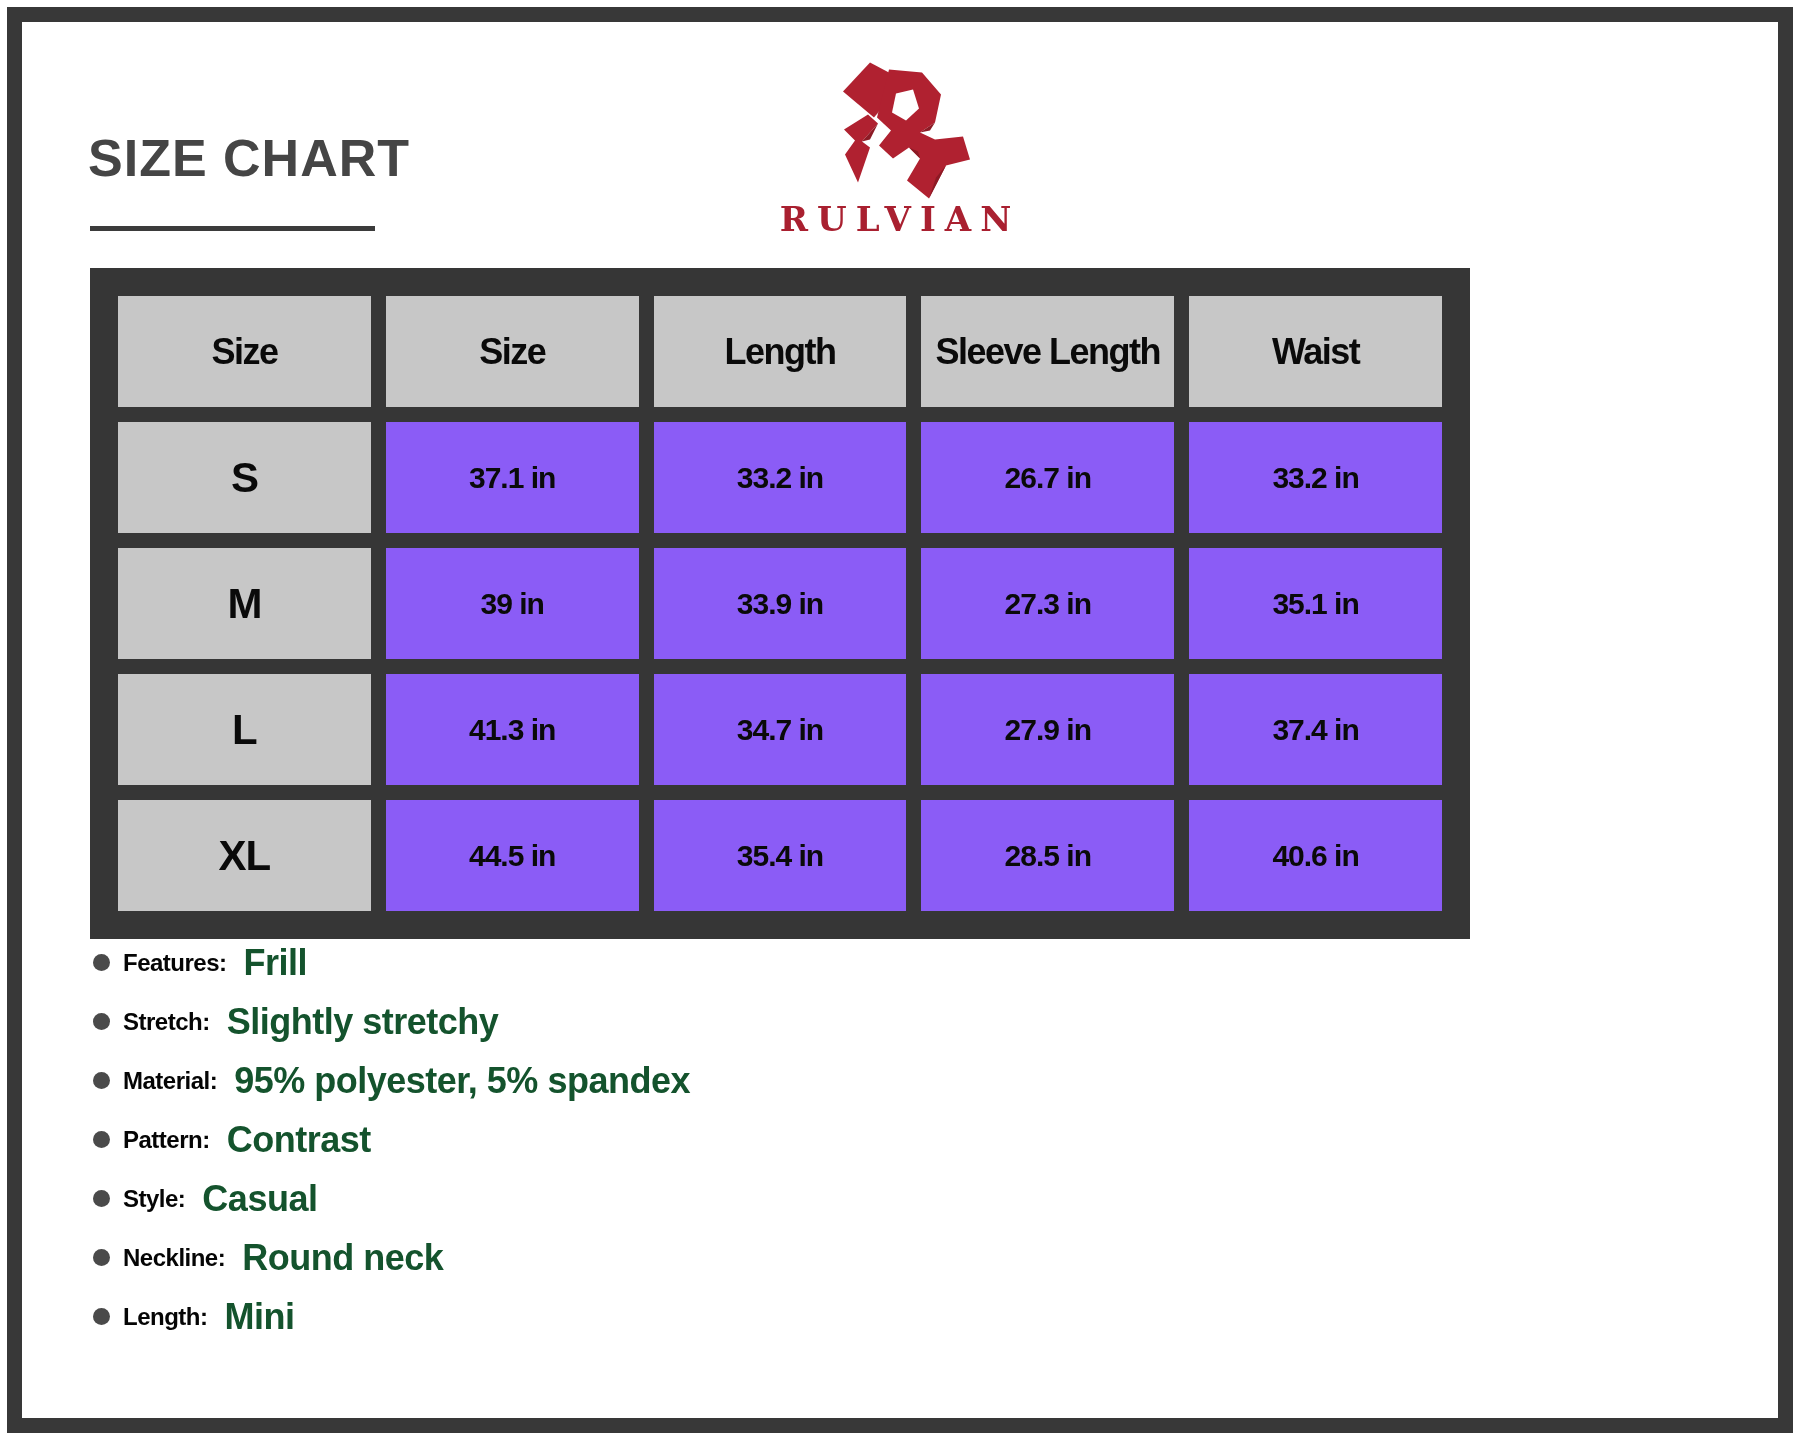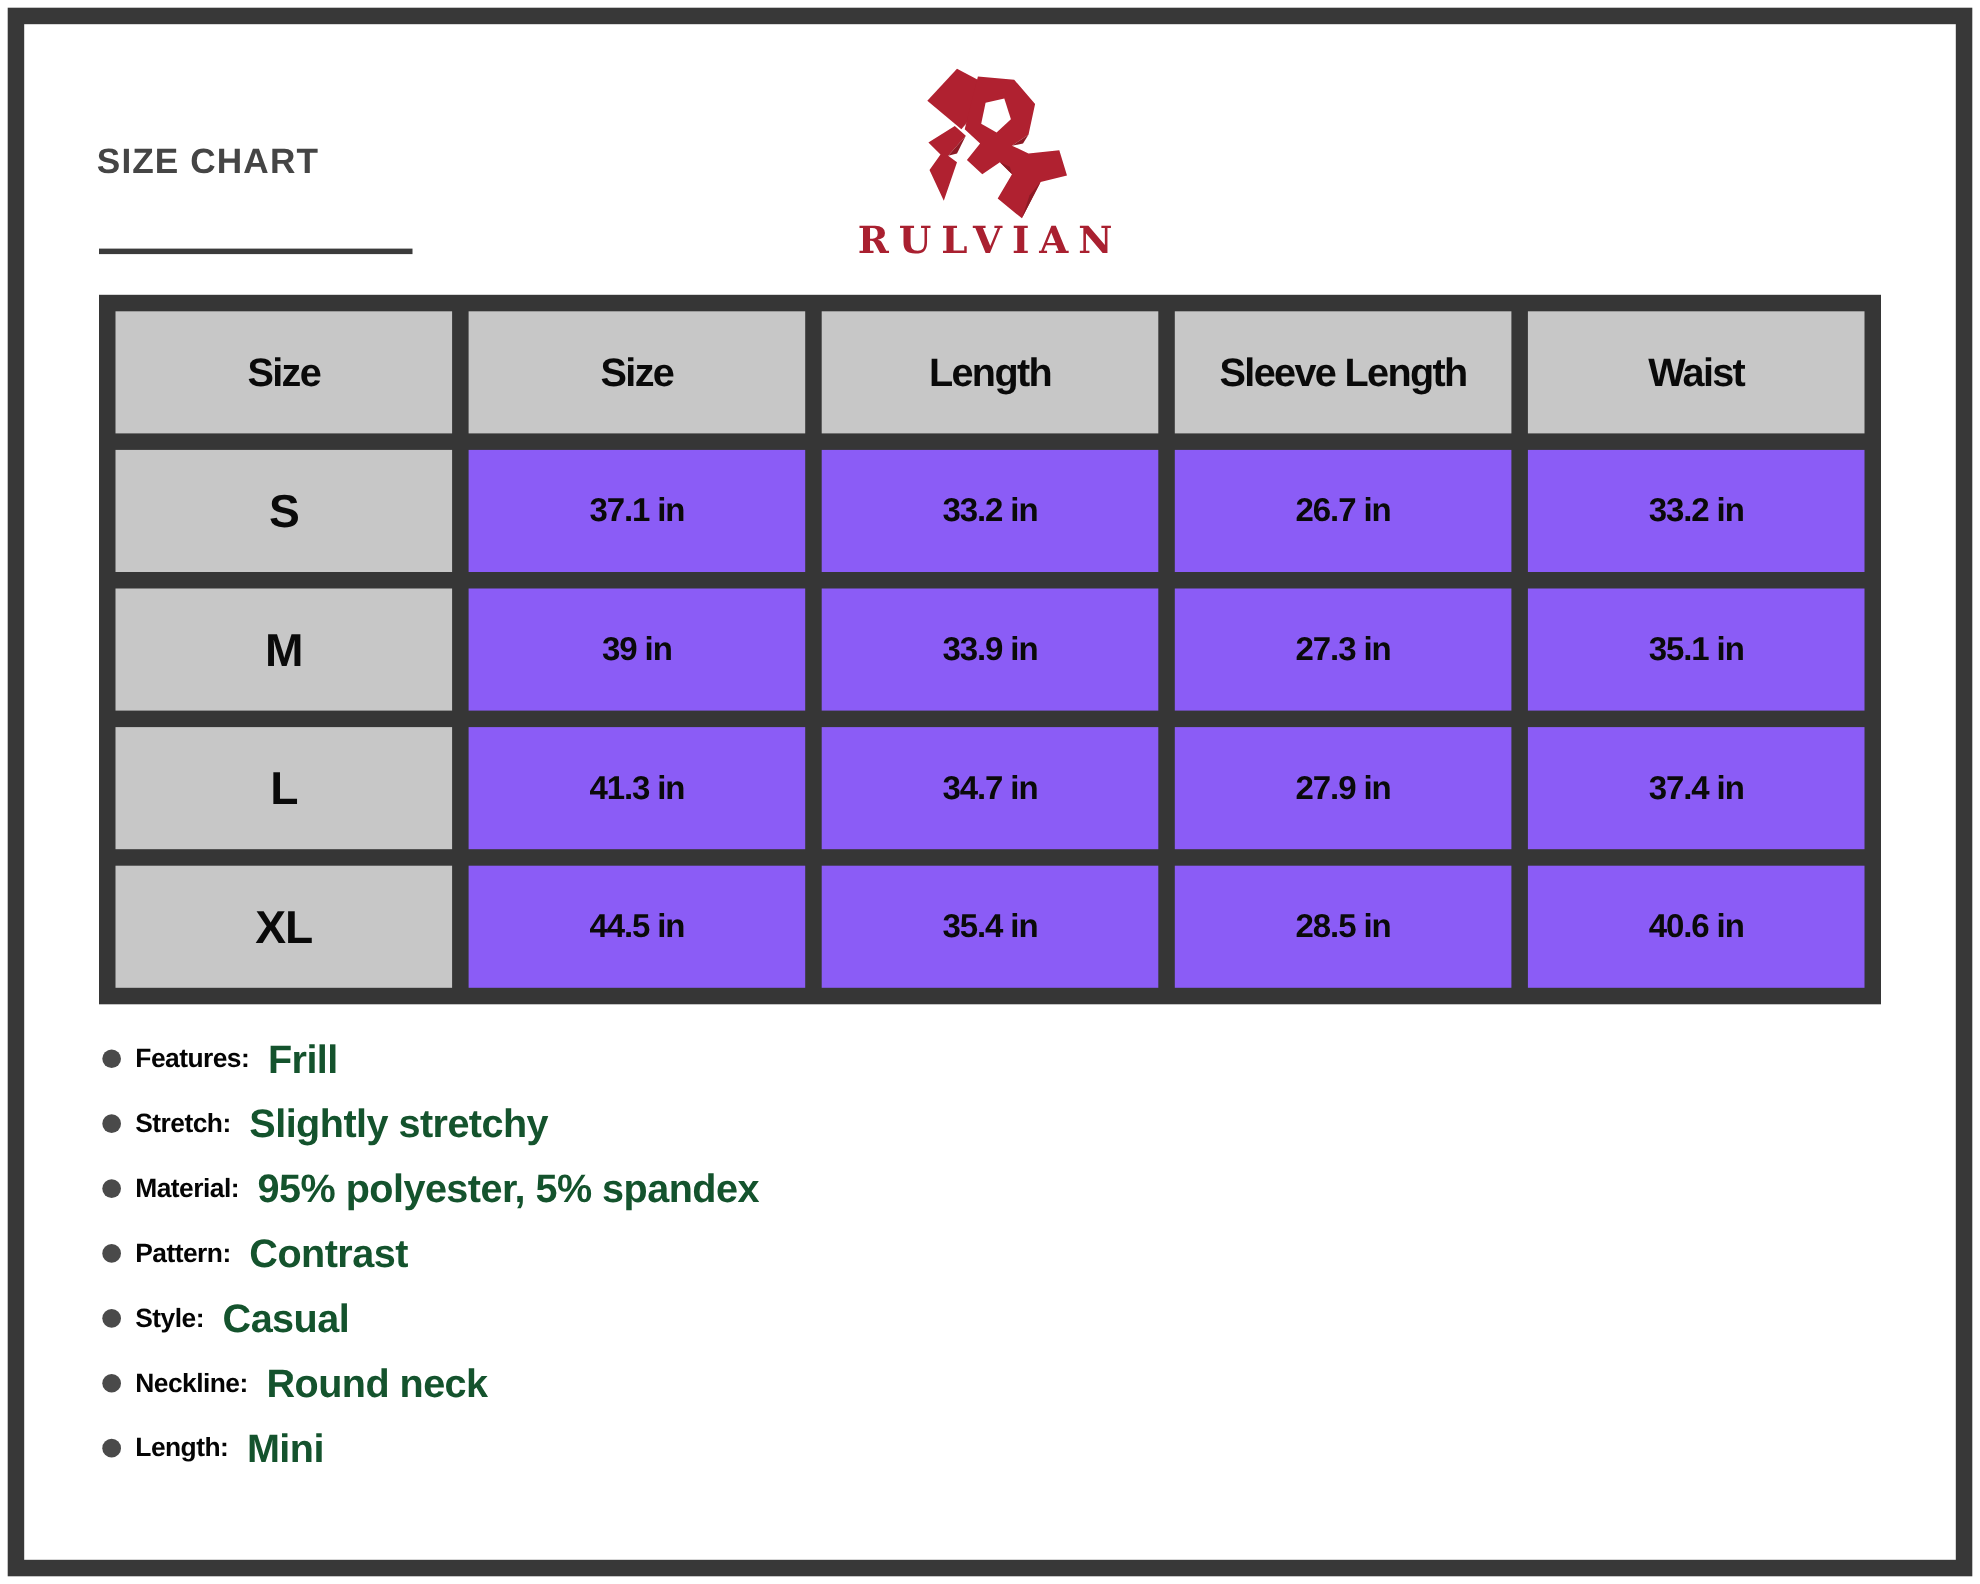--- a/index.html
+++ b/index.html
@@ -6,34 +6,34 @@
   .canvas{
     position:relative;width:1800px;height:1440px;background:#ffffff;overflow:hidden;
     font-family:"Liberation Sans",sans-serif;
   }
   .frame{
     position:absolute;left:7px;top:7px;width:1786px;height:1426px;
     border:15px solid #383838;box-sizing:border-box;
   }
   .page-title{
     position:absolute;left:88px;top:128px;
-    font-size:32px;font-weight:bold;color:#454545;letter-spacing:1px;
+    font-size:52px;font-weight:bold;color:#454545;letter-spacing:1px;
   }
   .title-underline{
     position:absolute;left:90px;top:226px;width:285px;height:5px;background:#3b3b3b;
   }
   .logo-mark{position:absolute;left:832px;top:58px;width:140px;height:148px;}
   .brand-name{
     position:absolute;left:0;top:199px;width:1800px;text-align:center;
     font-family:"DejaVu Serif",serif;font-weight:bold;font-size:34px;
     letter-spacing:9px;color:#a92030;
   }
   .size-table{
-    position:absolute;left:90px;top:268px;width:1620px;box-sizing:border-box;
-    background:#363636;padding:15px;
+    position:absolute;left:90px;top:268px;width:1380px;box-sizing:border-box;
+    background:#363636;padding:28px;
     display:grid;grid-template-columns:repeat(5,1fr);grid-auto-rows:111px;gap:15px;
   }
   .cell{
     display:flex;align-items:center;justify-content:center;
     font-weight:bold;color:#0a0a0a;
   }
   .cell.header{background:#c7c7c7;font-size:36px;letter-spacing:-1.5px;}
   .cell.rowhead{background:#c7c7c7;font-size:42px;letter-spacing:-1px;}
   .cell.data{background:#8b5cf6;font-size:30px;letter-spacing:-1px;}
   .details{

